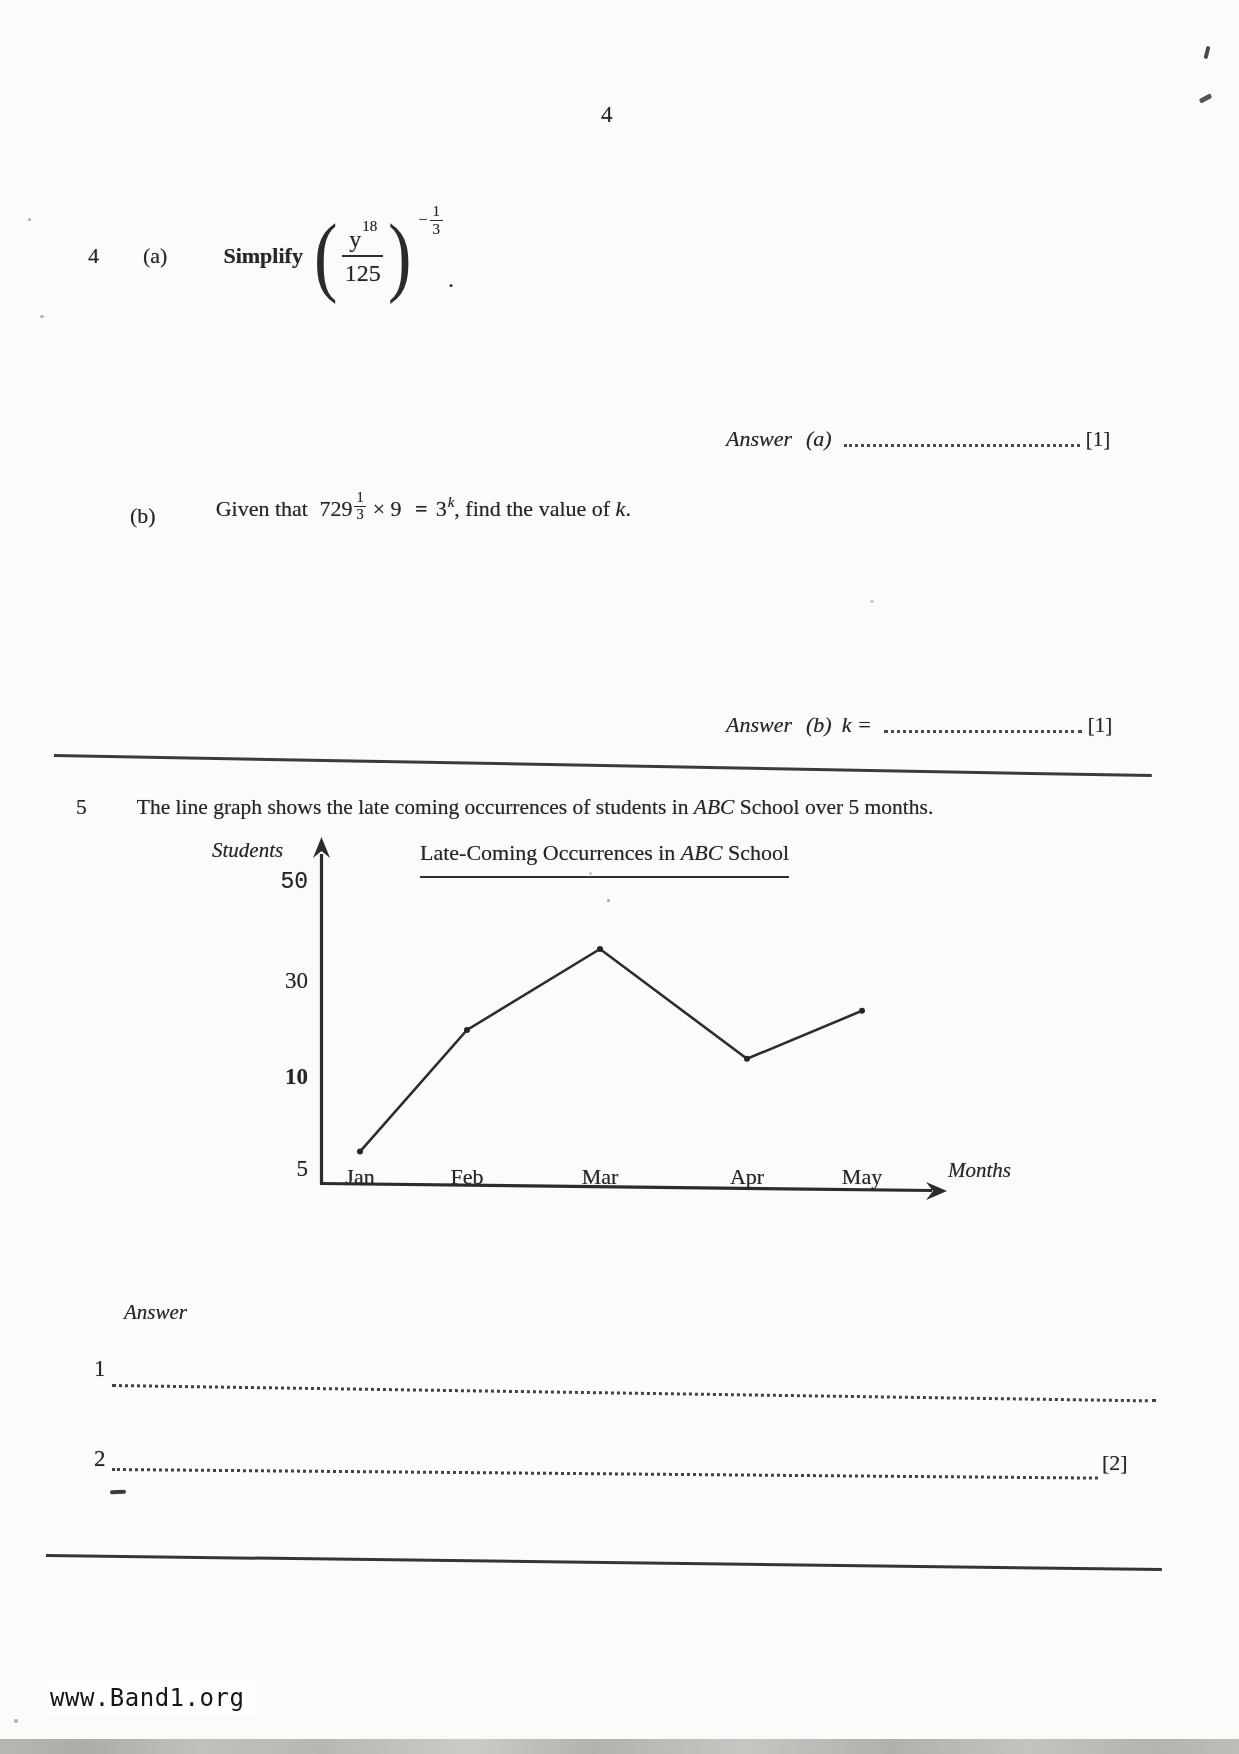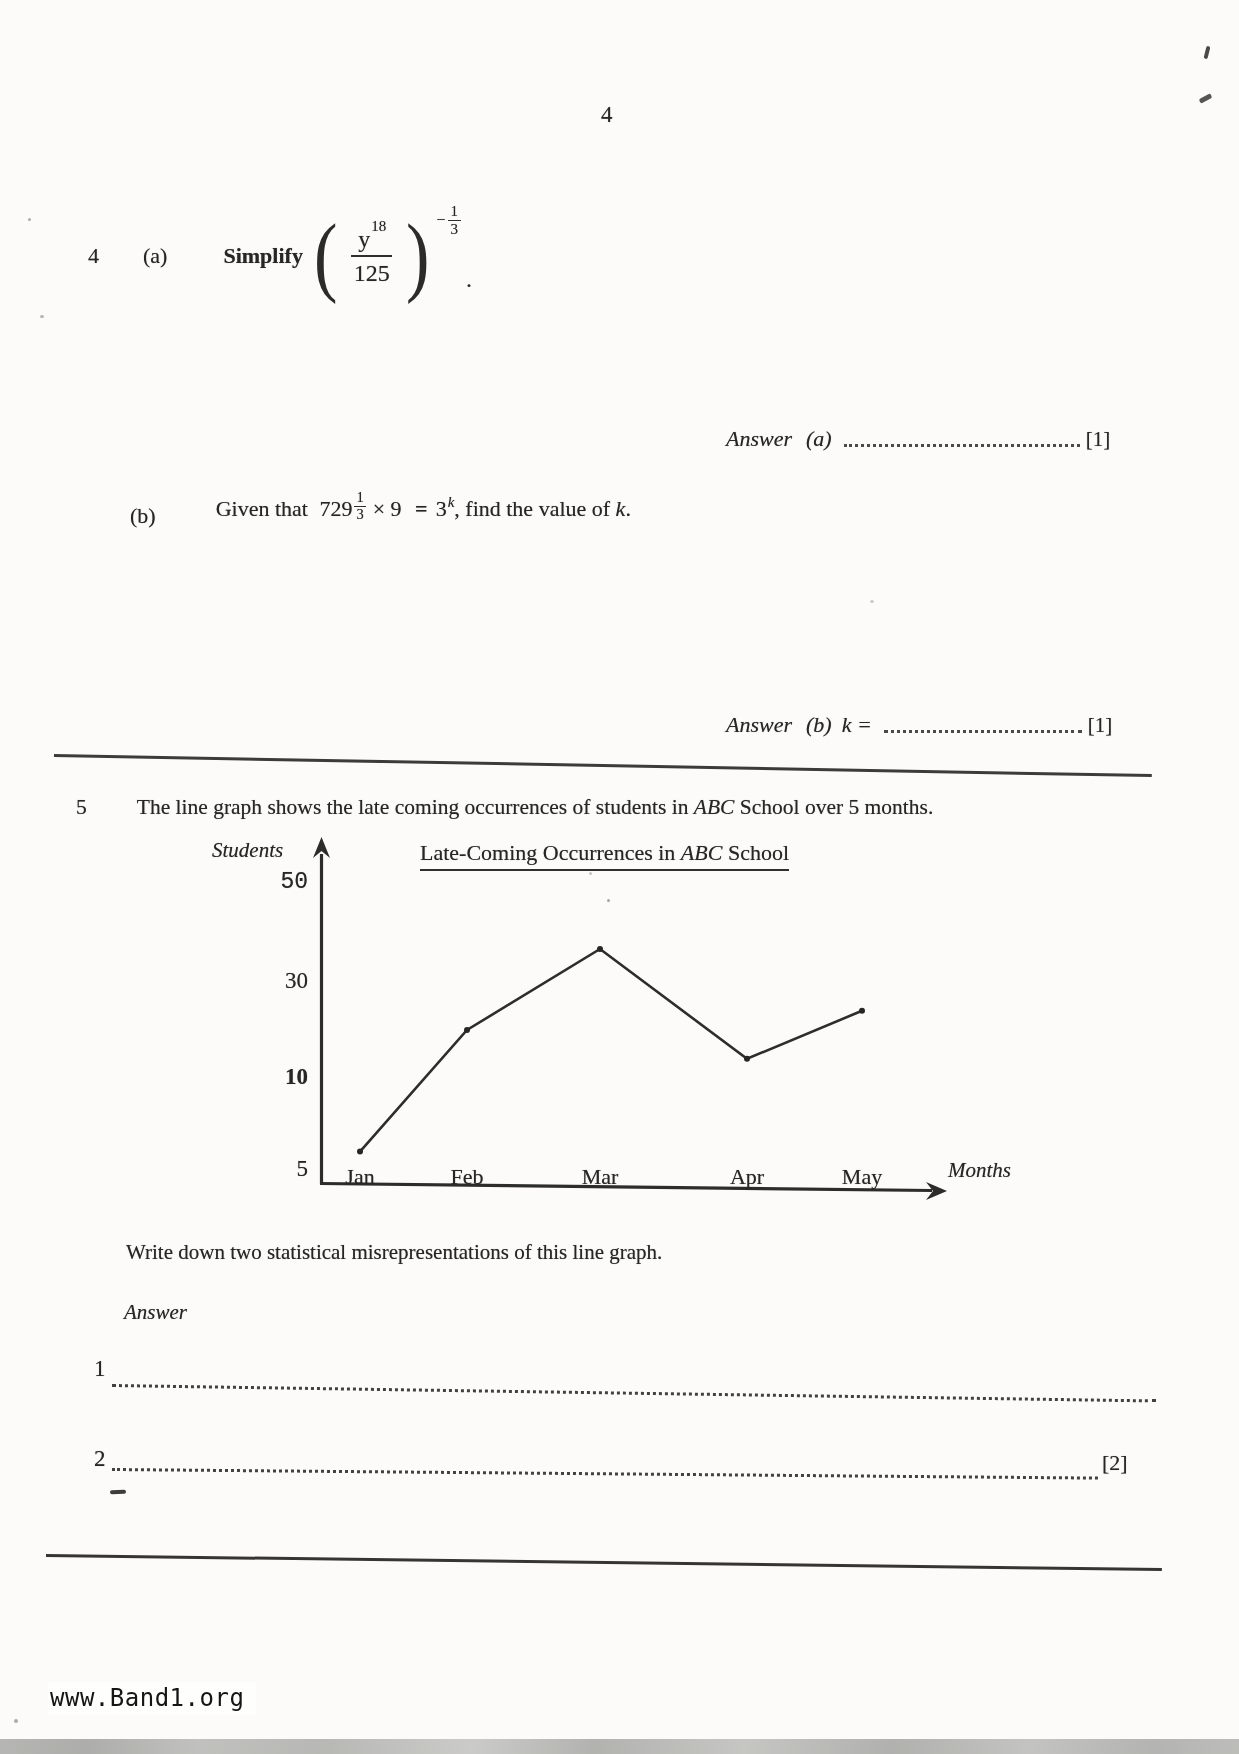--- a/index.html
+++ b/index.html
@@ -10,21 +10,21 @@
   .abs{position:absolute;}
   .it{font-style:italic;}
   .pagenum{left:601px;top:102px;font-size:23px;}
   
   .qrow-a{left:88px;top:204px;height:104px;display:flex;align-items:center;font-size:22px;}
   .qrow-a .qnum{margin-right:44px;}
   .qrow-a .plabel{margin-right:56px;}
   .qrow-a .simplify{margin-right:8px;font-weight:bold;}
   .formula{display:flex;align-items:center;}
   .bigp{font-size:88px;font-weight:400;line-height:.75;transform:scaleX(.8);color:#2b2b2b;text-shadow:none;}
-  .frac{display:inline-flex;flex-direction:column;align-items:center;margin:0 11px;font-size:24px;}
+  .frac{display:inline-flex;flex-direction:column;align-items:center;margin:0 2px;font-size:24px;}
   .frac .num{padding:0 7px 2px;border-bottom:2.2px solid #2e2e2e;}
   .frac .num sup{font-size:15px;position:relative;top:-7px;left:1px;}
   .frac .den{padding-top:3px;}
   .oexp{display:inline-flex;align-items:center;transform:translateY(-36px);margin-left:4px;font-size:16px;}
   .sfr{display:inline-flex;flex-direction:column;align-items:center;margin-left:2px;font-size:15px;line-height:1.1;}
   .sfr .n{border-bottom:1.7px solid #2e2e2e;padding:0 3px 1px;}
   .fper{align-self:flex-end;transform:translateY(4px);margin-left:5px;font-size:24px;}
   .qrow-b{left:130px;top:484px;height:64px;display:flex;align-items:center;font-size:22px;}
   .qrow-b .blabel{margin-right:60px;}
   .supfr{display:inline-flex;flex-direction:column;align-items:center;font-size:14.5px;
@@ -43,21 +43,21 @@
   .hr{position:absolute;height:0;transform-origin:left top;}
   .hr1{left:54px;top:754px;width:1098px;border-top:3.6px solid #3b3b3b;transform:rotate(1.05deg);}
   .hr2{left:46px;top:1554px;width:1116px;border-top:3.8px solid #353535;transform:rotate(.72deg);}
   .dotline{position:absolute;height:0;border-top:3px dotted #414141;transform-origin:left top;}
   .dotline1{left:112px;top:1384px;width:1044px;transform:rotate(.85deg);}
   .dotline2{left:112px;top:1468px;width:986px;transform:rotate(.5deg);}
   
   .q5row{left:76px;top:795px;font-size:21.5px;display:flex;}
   .q5row .q5num{margin-right:50px;}
   .students{left:212px;top:838px;font-size:21px;}
-  .charttitle{left:420px;top:840px;font-size:22px;padding-bottom:3px;border-bottom:2.2px solid #2f2f2f;}
+  .charttitle{left:420px;top:840px;font-size:22px;padding-bottom:10px;border-bottom:2.2px solid #2f2f2f;}
   .monthslbl{left:948px;top:1158px;font-size:21px;}
   #chart-svg{position:absolute;left:0;top:0;pointer-events:none;}
   .ytick{position:absolute;left:250px;width:58px;text-align:right;font-size:23px;}
   .xtick{position:absolute;width:90px;text-align:center;font-size:22px;top:1164px;}
   .prompt5{left:126px;top:1240px;font-size:21px;}
   .anslabel5{left:124px;top:1300px;font-size:21px;}
   .linenum{font-size:23px;}
   .ln1{left:94px;top:1356px;}
   .ln2{left:94px;top:1446px;}
   .marks2{left:1102px;top:1450px;font-size:22px;}
@@ -167,21 +167,20 @@
       <div class="ytick" style="top: 869px; font-family: Liberation Mono, monospace;">50</div>
     </div>
   <div id="month-labels">
       <div class="xtick" style="left: 315px;">Jan</div>
       <div class="xtick" style="left: 422px;">Feb</div>
       <div class="xtick" style="left: 555px;">Mar</div>
       <div class="xtick" style="left: 702px;">Apr</div>
       <div class="xtick" style="left: 817px;">May</div>
     </div>
 
-  <div class="abs prompt5">Write down two statistical misrepresentations of this line graph.</div>
   <div class="abs anslabel5 it">Answer</div>
 
   <div class="abs linenum ln1">1</div>
   <div class="dotline dotline1"></div>
   <div class="abs linenum ln2">2</div>
   <div class="dotline dotline2"></div>
   <div class="abs marks2">[2]</div>
   <div class="abs dash2"></div>
 
   <div class="hr hr2"></div>

